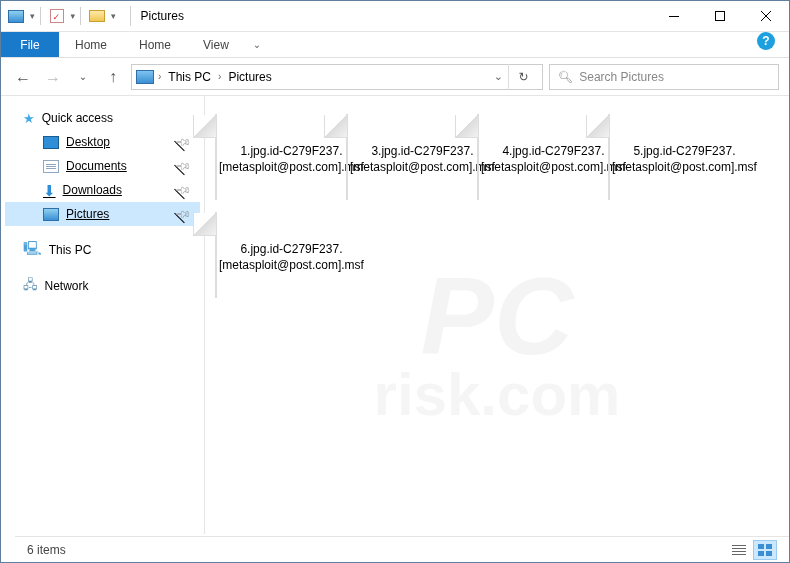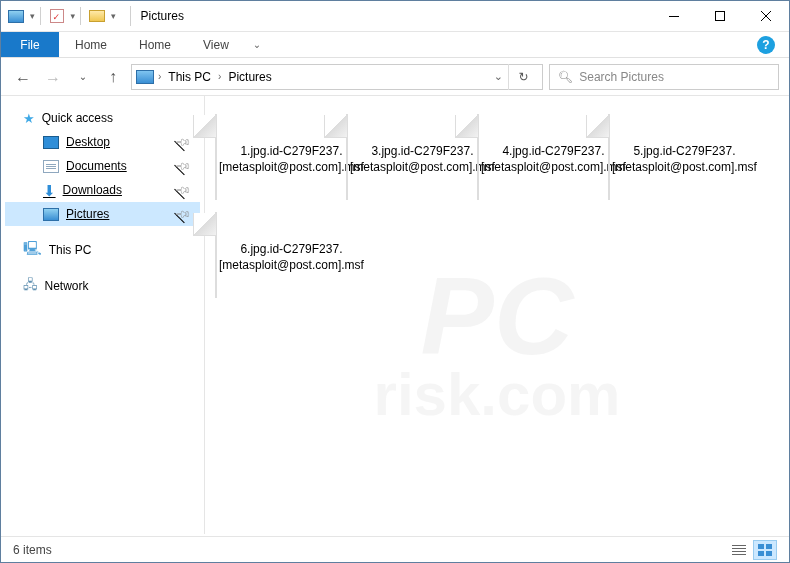--- a/index.html
+++ b/index.html
@@ -5,21 +5,21 @@
 *{box-sizing:border-box;margin:0;padding:0;font-family:"Segoe UI",Tahoma,sans-serif;font-size:12px;}
 body{width:790px;height:563px;background:#fff;position:relative;overflow:hidden;border:1px solid #5f7f9f;}
 .titlebar{height:31px;background:#fff;display:flex;align-items:center;border-bottom:1px solid #e5e5e5;}
 .qat{display:flex;align-items:center;gap:3px;padding:0 4px;}
 .qat-icon{width:22px;height:22px;display:flex;align-items:center;justify-content:center;}
 .qat-sep{width:1px;height:18px;background:#d0d0d0;margin:0 2px;}
 .title-sep{width:1px;height:20px;background:#d0d0d0;margin:0 6px 0 10px;}
 .title-text{font-size:12px;color:#000;margin-left:4px;}
 .win-controls{margin-left:auto;display:flex;}
 .win-btn{width:46px;height:30px;display:flex;align-items:center;justify-content:center;}
-.ribbon{height:26px;display:flex;align-items:center;background:#fff;border-bottom:1px solid #e1e1e1;}
+.ribbon{height:26px;display:flex;align-items:flex-start;background:#fff;border-bottom:1px solid #e1e1e1;}
 .file-tab{background:#1979ca;color:#fff;width:58px;height:25px;display:flex;align-items:center;justify-content:center;font-size:12px;}
 .tab{padding:0 16px;height:25px;display:flex;align-items:center;color:#444;}
 .help-icon{margin-left:auto;margin-right:14px;width:18px;height:18px;border-radius:50%;background:#1da0e0;color:#fff;display:flex;align-items:center;justify-content:center;font-size:12px;font-weight:bold;}
 .addrbar{height:38px;display:flex;align-items:center;padding:4px 10px;gap:6px;background:#fff;border-bottom:1px solid #e5e5e5;}
 .nav-arrow{width:24px;height:24px;display:flex;align-items:center;justify-content:center;color:#555;font-size:16px;}
 .nav-arrow.disabled{color:#bbb;}
 .crumb-box{flex:1;height:26px;border:1px solid #ccc;display:flex;align-items:center;padding:0 4px;gap:2px;}
 .crumb-icon{width:18px;height:14px;background:linear-gradient(#7fc4f0,#3a8fd4);border:1px solid #2d6fa8;margin-right:2px;}
 .crumb{padding:0 5px;display:flex;align-items:center;gap:4px;}
 .crumb-chev{color:#666;font-size:10px;}
@@ -38,21 +38,21 @@
 .docs-ico::before{content:"";position:absolute;top:3px;left:2px;right:2px;height:1px;background:#8fa8bf;box-shadow:0 2px #8fa8bf,0 4px #8fa8bf;}
 .dl-ico{color:#2f8ed8;font-size:15px;line-height:1;}
 .pic-ico{background:linear-gradient(#8fd0f0,#3a8fd4);border:1px solid #2d6fa8;}
 .pc-ico{color:#4fa0d8;font-size:14px;}
 .net-ico{color:#5f8fb0;font-size:13px;}
 .content{flex:1;padding:18px 10px;display:flex;flex-wrap:wrap;align-content:flex-start;gap:8px 6px;position:relative;}
 .file-item{width:125px;display:flex;flex-direction:row;align-items:center;text-align:center;}
 .file-thumb{width:70px;height:86px;background:#fff;border:1px solid #ddd;position:relative;margin-bottom:4px;}
 .file-thumb::before{content:"";position:absolute;top:0;right:0;width:22px;height:22px;background:linear-gradient(135deg,#fff 0%,#fff 48%,#ddd 50%,#f2f2f2 100%);border-left:1px solid #ddd;border-bottom:1px solid #ddd;}
 .file-name{font-size:12px;color:#000;line-height:1.35;word-wrap:break-word;padding:0 2px;}
-.statusbar{position:absolute;bottom:0;left:0;right:0;height:26px;border-top:1px solid #e5e5e5;display:flex;align-items:center;padding:0 12px;background:#fff;}
+.statusbar{position:absolute;bottom:0;left:14px;right:0;height:26px;border-top:1px solid #e5e5e5;display:flex;align-items:center;padding:0 12px;background:#fff;}
 .status-text{font-size:12px;color:#444;}
 .view-btns{margin-left:auto;display:flex;gap:2px;}
 .view-btn{width:24px;height:20px;border:1px solid transparent;display:flex;align-items:center;justify-content:center;}
 .view-btn.active{background:#cce8ff;border:1px solid #99ccf0;}
 .watermark{position:absolute;top:50%;left:50%;transform:translate(-50%,-50%);font-size:110px;font-weight:bold;color:rgba(120,120,120,0.08);pointer-events:none;white-space:nowrap;font-style:italic;z-index:0;}
 .watermark2{position:absolute;top:68%;left:50%;transform:translate(-50%,-50%);font-size:60px;font-weight:bold;color:rgba(120,120,120,0.07);pointer-events:none;white-space:nowrap;z-index:0;}
 </style>
 </head>
 <body>
 

